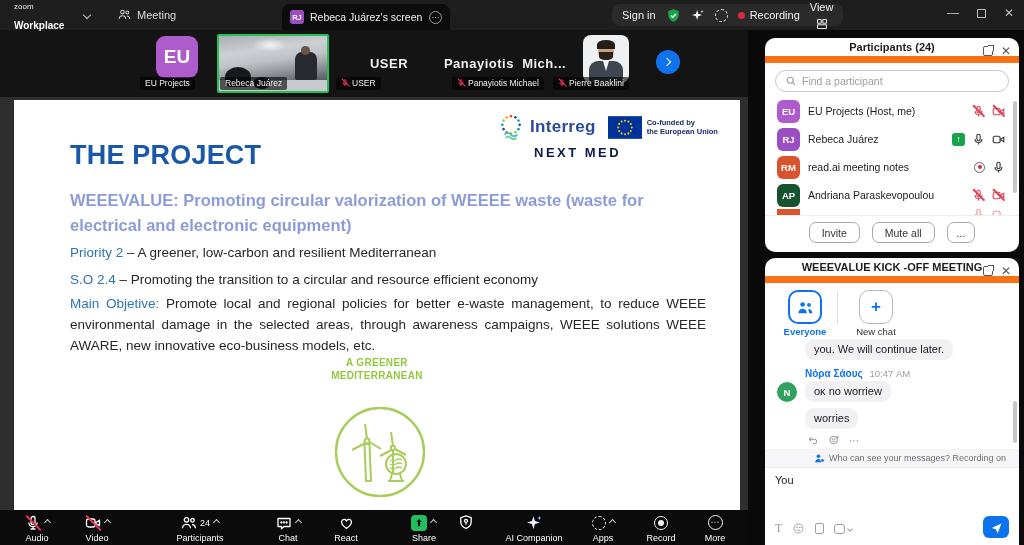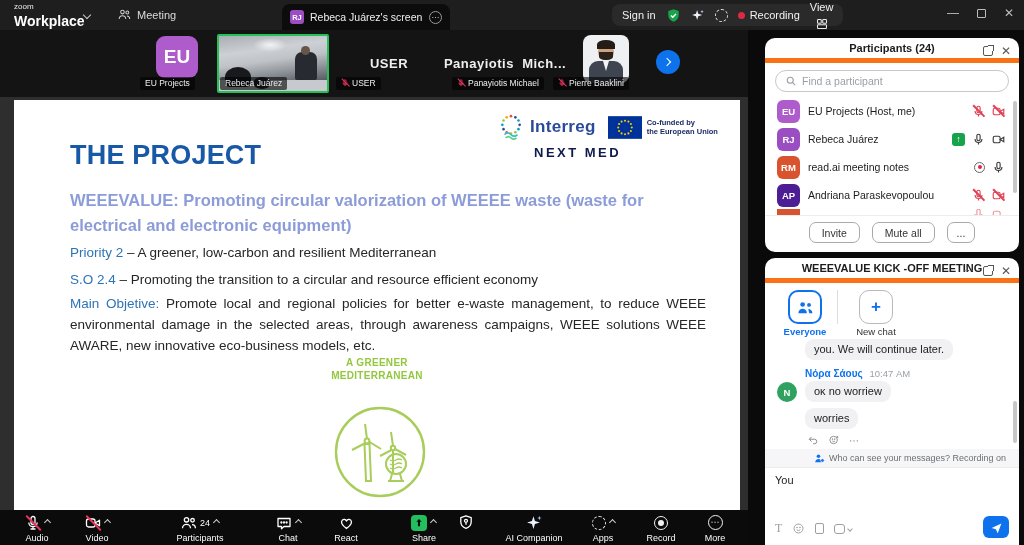--- a/index.html
+++ b/index.html
@@ -6,21 +6,21 @@
   html,body { background:#000; }
   #app {
     position: relative; width: 1024px; height: 545px; overflow: hidden;
     font-family: "Liberation Sans", sans-serif; background: #1b1b1b;
     -webkit-font-smoothing: antialiased;
   }
   
   .topbar { position:absolute; top:0; left:0; width:1024px; height:30px; background:#1e1e1e; z-index:8; }
   .brand { position:absolute; left:14px; top:3px; color:#fff; line-height:1; }
   .brand .z1 { font-size:8px; display:block; color:#e9e9e9; }
-  .brand .z2 { font-size:14px; font-weight:bold; display:block; margin-top:3px; }
+  .brand .z2 { font-size:10px; font-weight:bold; display:block; margin-top:10px; }
   .chev { display:inline-block; width:6px; height:6px; border-left:1.6px solid #c9c9c9; border-top:1.6px solid #c9c9c9; }
   .chev.down { transform: rotate(225deg); }
   .chev.up { transform: rotate(45deg); }
   .chev.right { transform: rotate(135deg); }
   .brand-chev { position:absolute; left:84px; top:12px; }
   .meeting-tab { position:absolute; left:118px; top:8px; display:flex; align-items:center; gap:6px; color:#dcdcdc; font-size:11px; }
   .share-tab { position:absolute; left:282px; top:4px; width:168px; height:26px; background:#0c0c0c; border-radius:8px 8px 0 0; display:flex; align-items:center; padding:0 8px; gap:6px; }
   .rj-badge { width:14px; height:14px; border-radius:3px; background:#9A4EC2; color:#fff; font-size:7.5px; font-weight:bold; display:flex; align-items:center; justify-content:center; }
   .share-tab-label { color:#f0f0f0; font-size:10.5px; white-space:nowrap; flex:1; }
   .tab-more { width:13px; height:13px; border:1px solid #9a9a9a; border-radius:50%; color:#cfcfcf; font-size:8px; line-height:11px; text-align:center; }
@@ -89,21 +89,21 @@
   .share-sq { width:16px; height:16px; border-radius:4px; background:#23BF5F; display:flex; align-items:center; justify-content:center; }
   .apps-circle { width:13px; height:13px; border:1.5px dashed #e8e8e8; border-radius:50%; }
   .rec-ring { width:14px; height:14px; border:1.5px solid #f2f2f2; border-radius:50%; display:flex; align-items:center; justify-content:center; }
   .rec-ring .dot { width:6px; height:6px; background:#f2f2f2; border-radius:50%; }
   .more-circle { width:15px; height:15px; border:1.5px solid #f2f2f2; border-radius:50%; color:#f2f2f2; font-size:9px; line-height:12px; text-align:center; }
   .end-oct { width:18px; height:18px; background:#E0244C; clip-path:polygon(30% 0,70% 0,100% 30%,100% 70%,70% 100%,30% 100%,0 70%,0 30%); display:flex; align-items:center; justify-content:center; }
   .end-oct .inner { width:14px; height:14px; background:#14090c; clip-path:polygon(30% 0,70% 0,100% 30%,100% 70%,70% 100%,30% 100%,0 70%,0 30%); display:flex; align-items:center; justify-content:center; color:#fff; font-size:9px; font-weight:bold; }
   
   .rightcol { position:absolute; left:748px; top:30px; width:276px; height:515px; background:#0a0a0a; z-index:6; }
   .panel { position:absolute; left:17px; width:254px; background:#fff; border-radius:10px; }
-  .panel-header { height:25px; display:flex; align-items:center; justify-content:center; position:relative; border-bottom:5px solid #f97316; }
+  .panel-header { height:25px; display:flex; align-items:center; justify-content:center; position:relative; border-bottom:7px solid #f97316; }
   .panel-title { font-size:11px; font-weight:bold; color:#1c1c1c; }
   .panel-hicons { position:absolute; right:8px; top:0; height:25px; display:flex; align-items:center; gap:8px; color:#555; }
   .popout-ic { width:10px; height:10px; border:1.3px solid #555; border-radius:2px; position:relative; }
   .popout-ic::after { content:""; position:absolute; right:-2px; top:-2px; width:5px; height:5px; background:#fff; border-top:1.3px solid #555; border-right:1.3px solid #555; }
   .close-x { font-size:12px; color:#555; }
   .dots3 { font-size:11px; color:#555; letter-spacing:1px; }
   
   .participants-panel { top:8px; height:214px; }
   .search-box { margin:7px 10px 5px; height:22px; border:1px solid #c9c9c9; border-radius:12px; display:flex; align-items:center; gap:5px; padding:0 9px; }
   .search-box input { border:none; outline:none; font-size:10.5px; color:#333; width:180px; font-family:"Liberation Sans",sans-serif; }
@@ -535,21 +535,21 @@
               </span>
             <span class="st-ic" style="color:#3a3a3a;">
                 <svg width="13" height="13" viewBox="0 0 16 16" fill="none" stroke="currentColor" stroke-width="1.4">
                   <rect x="6" y="1.5" width="4" height="8" rx="2"></rect>
                   <path d="M3.8 7.5a4.2 4.2 0 0 0 8.4 0M8 11.7V14"></path>
                 </svg>
               </span>
           </span>
         </div>
         <div class="p-row">
-          <span class="p-avatar" style="background:#4c1d95;">AP</span>
+          <span class="p-avatar" style="background:#14532d;">AP</span>
           <span class="p-name">Andriana Paraskevopoulou</span>
           <span class="p-status">
             <span class="st-ic" style="color:#e04055;">
                 <svg width="13" height="13" viewBox="0 0 16 16" fill="none" stroke="currentColor" stroke-width="1.4">
                   <rect x="6" y="1.5" width="4" height="8" rx="2"></rect>
                   <path d="M3.8 7.5a4.2 4.2 0 0 0 8.4 0M8 11.7V14"></path>
                 </svg>
                 <span class="slash"></span>
               </span>
             <span class="st-ic" style="color:#e04055;">

